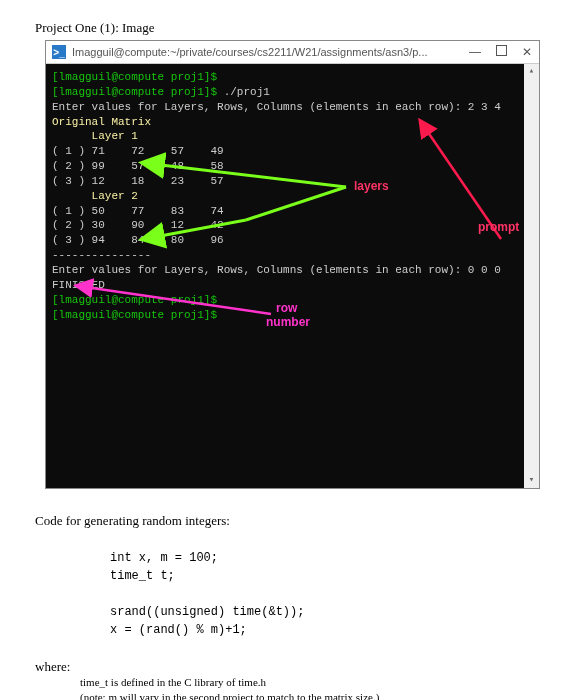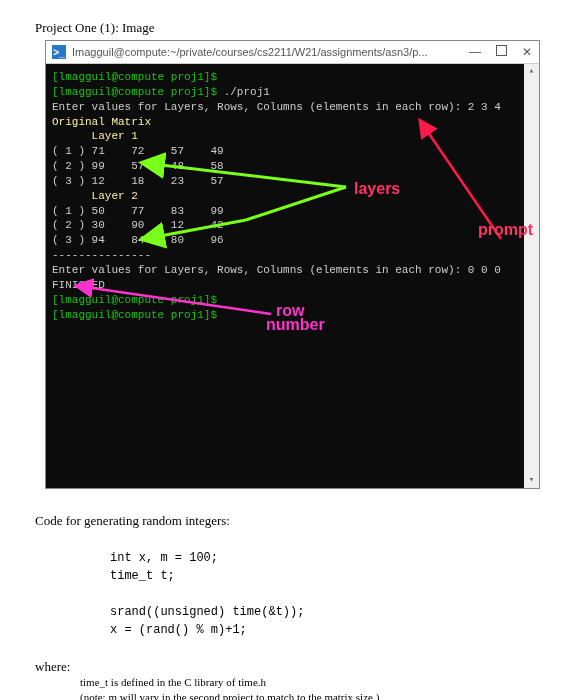--- a/index.html
+++ b/index.html
@@ -74,21 +74,21 @@
   .scroll-arrow {
     width: 100%; height: 15px;
     display: flex; align-items: center; justify-content: center;
     color: #666; font-size: 9px;
   }
   .ann {
     position: absolute;
     color: #ff3366;
     font-family: Arial, sans-serif;
     font-weight: bold;
-    font-size: 16px;
+    font-size: 12px;
   }
   svg.overlay {
     position: absolute;
     top: 0; left: 0;
     pointer-events: none;
   }
   .section-title {
     font-size: 13px;
     margin-top: 24px;
     margin-bottom: 20px;
@@ -128,21 +128,21 @@
       <div class="line">Enter values for Layers, Rows, Columns (elements in each row): 2 3 4</div>
       <div class="line"></div>
       <div class="line yellow">Original Matrix</div>
       <div class="line"></div>
       <div class="line yellow tab-cells">      Layer 1</div>
       <div class="line tab-cells">( 1 ) 71    72    57    49</div>
       <div class="line tab-cells">( 2 ) 99    57    48    58</div>
       <div class="line tab-cells">( 3 ) 12    18    23    57</div>
       <div class="line"></div>
       <div class="line yellow tab-cells">      Layer 2</div>
-      <div class="line tab-cells">( 1 ) 50    77    83    99</div>
+      <div class="line tab-cells">( 1 ) 50    77    83    74</div>
       <div class="line tab-cells">( 2 ) 30    90    12    42</div>
       <div class="line tab-cells">( 3 ) 94    84    80    96</div>
       <div class="line"></div>
       <div class="line"></div>
       <div class="line">---------------</div>
       <div class="line">Enter values for Layers, Rows, Columns (elements in each row): 0 0 0</div>
       <div class="line">FINISHED</div>
       <div class="line green">[lmagguil@compute proj1]$</div>
       <div class="line green">[lmagguil@compute proj1]$</div>
 

